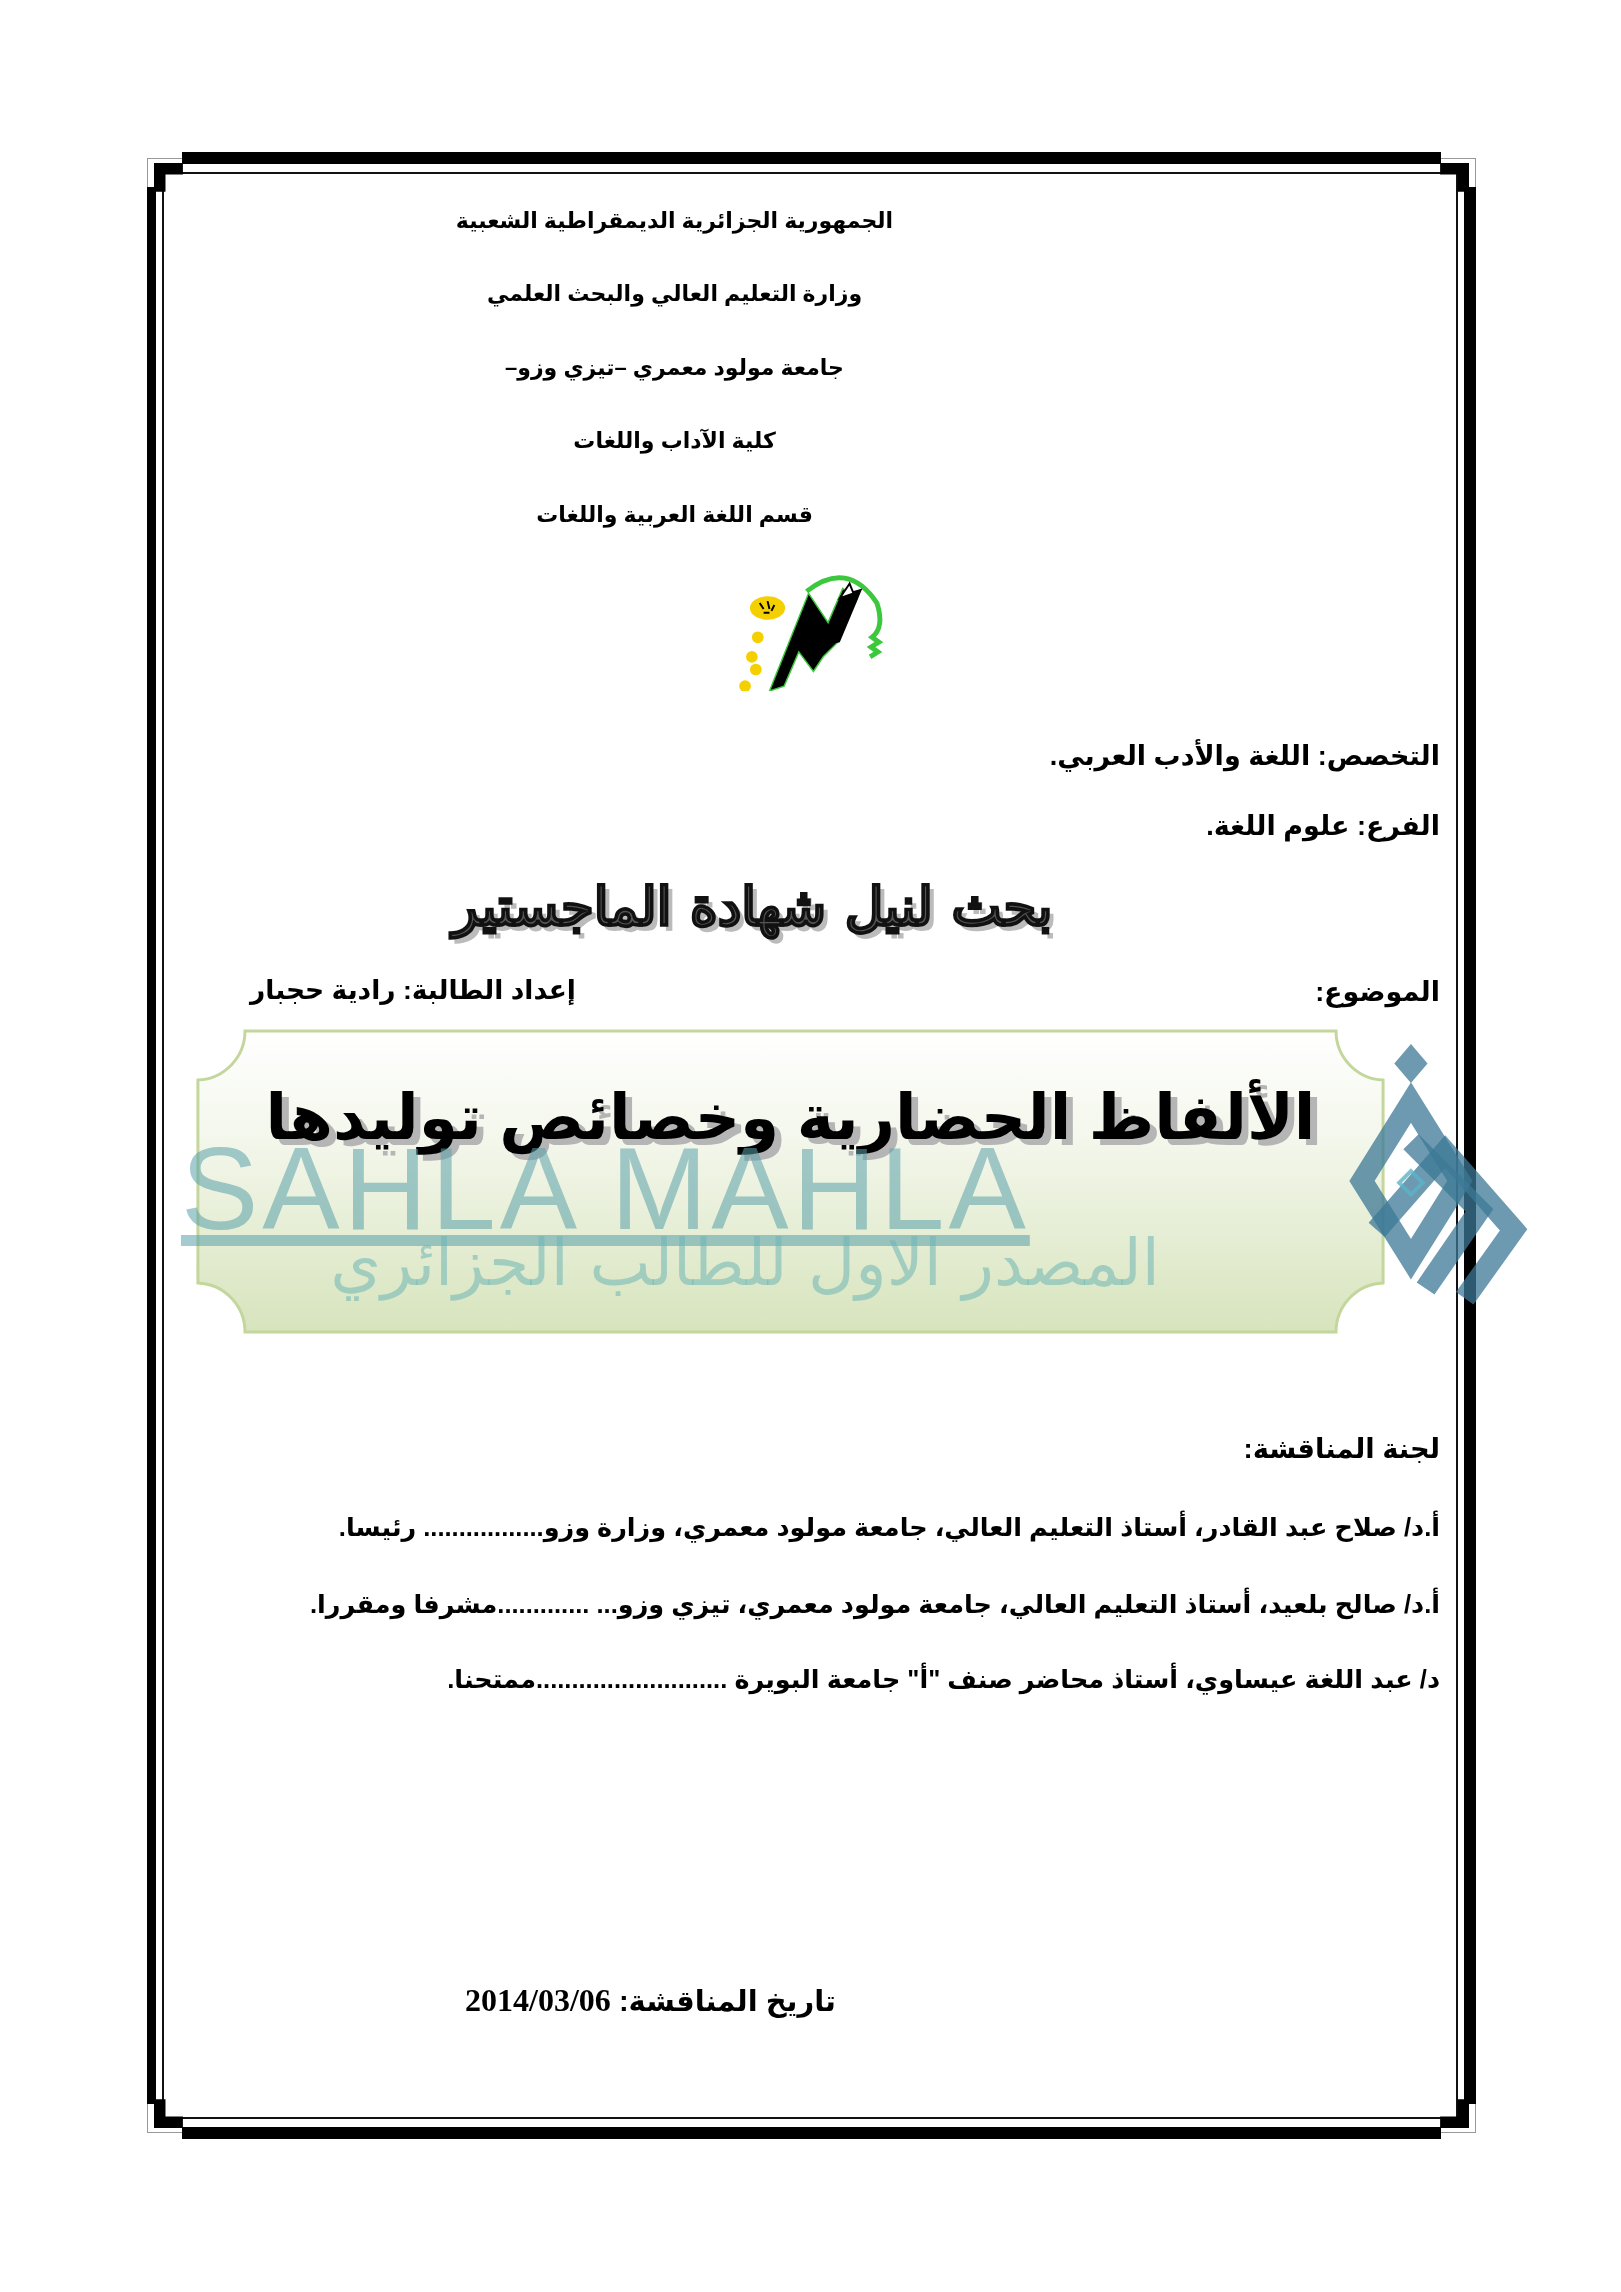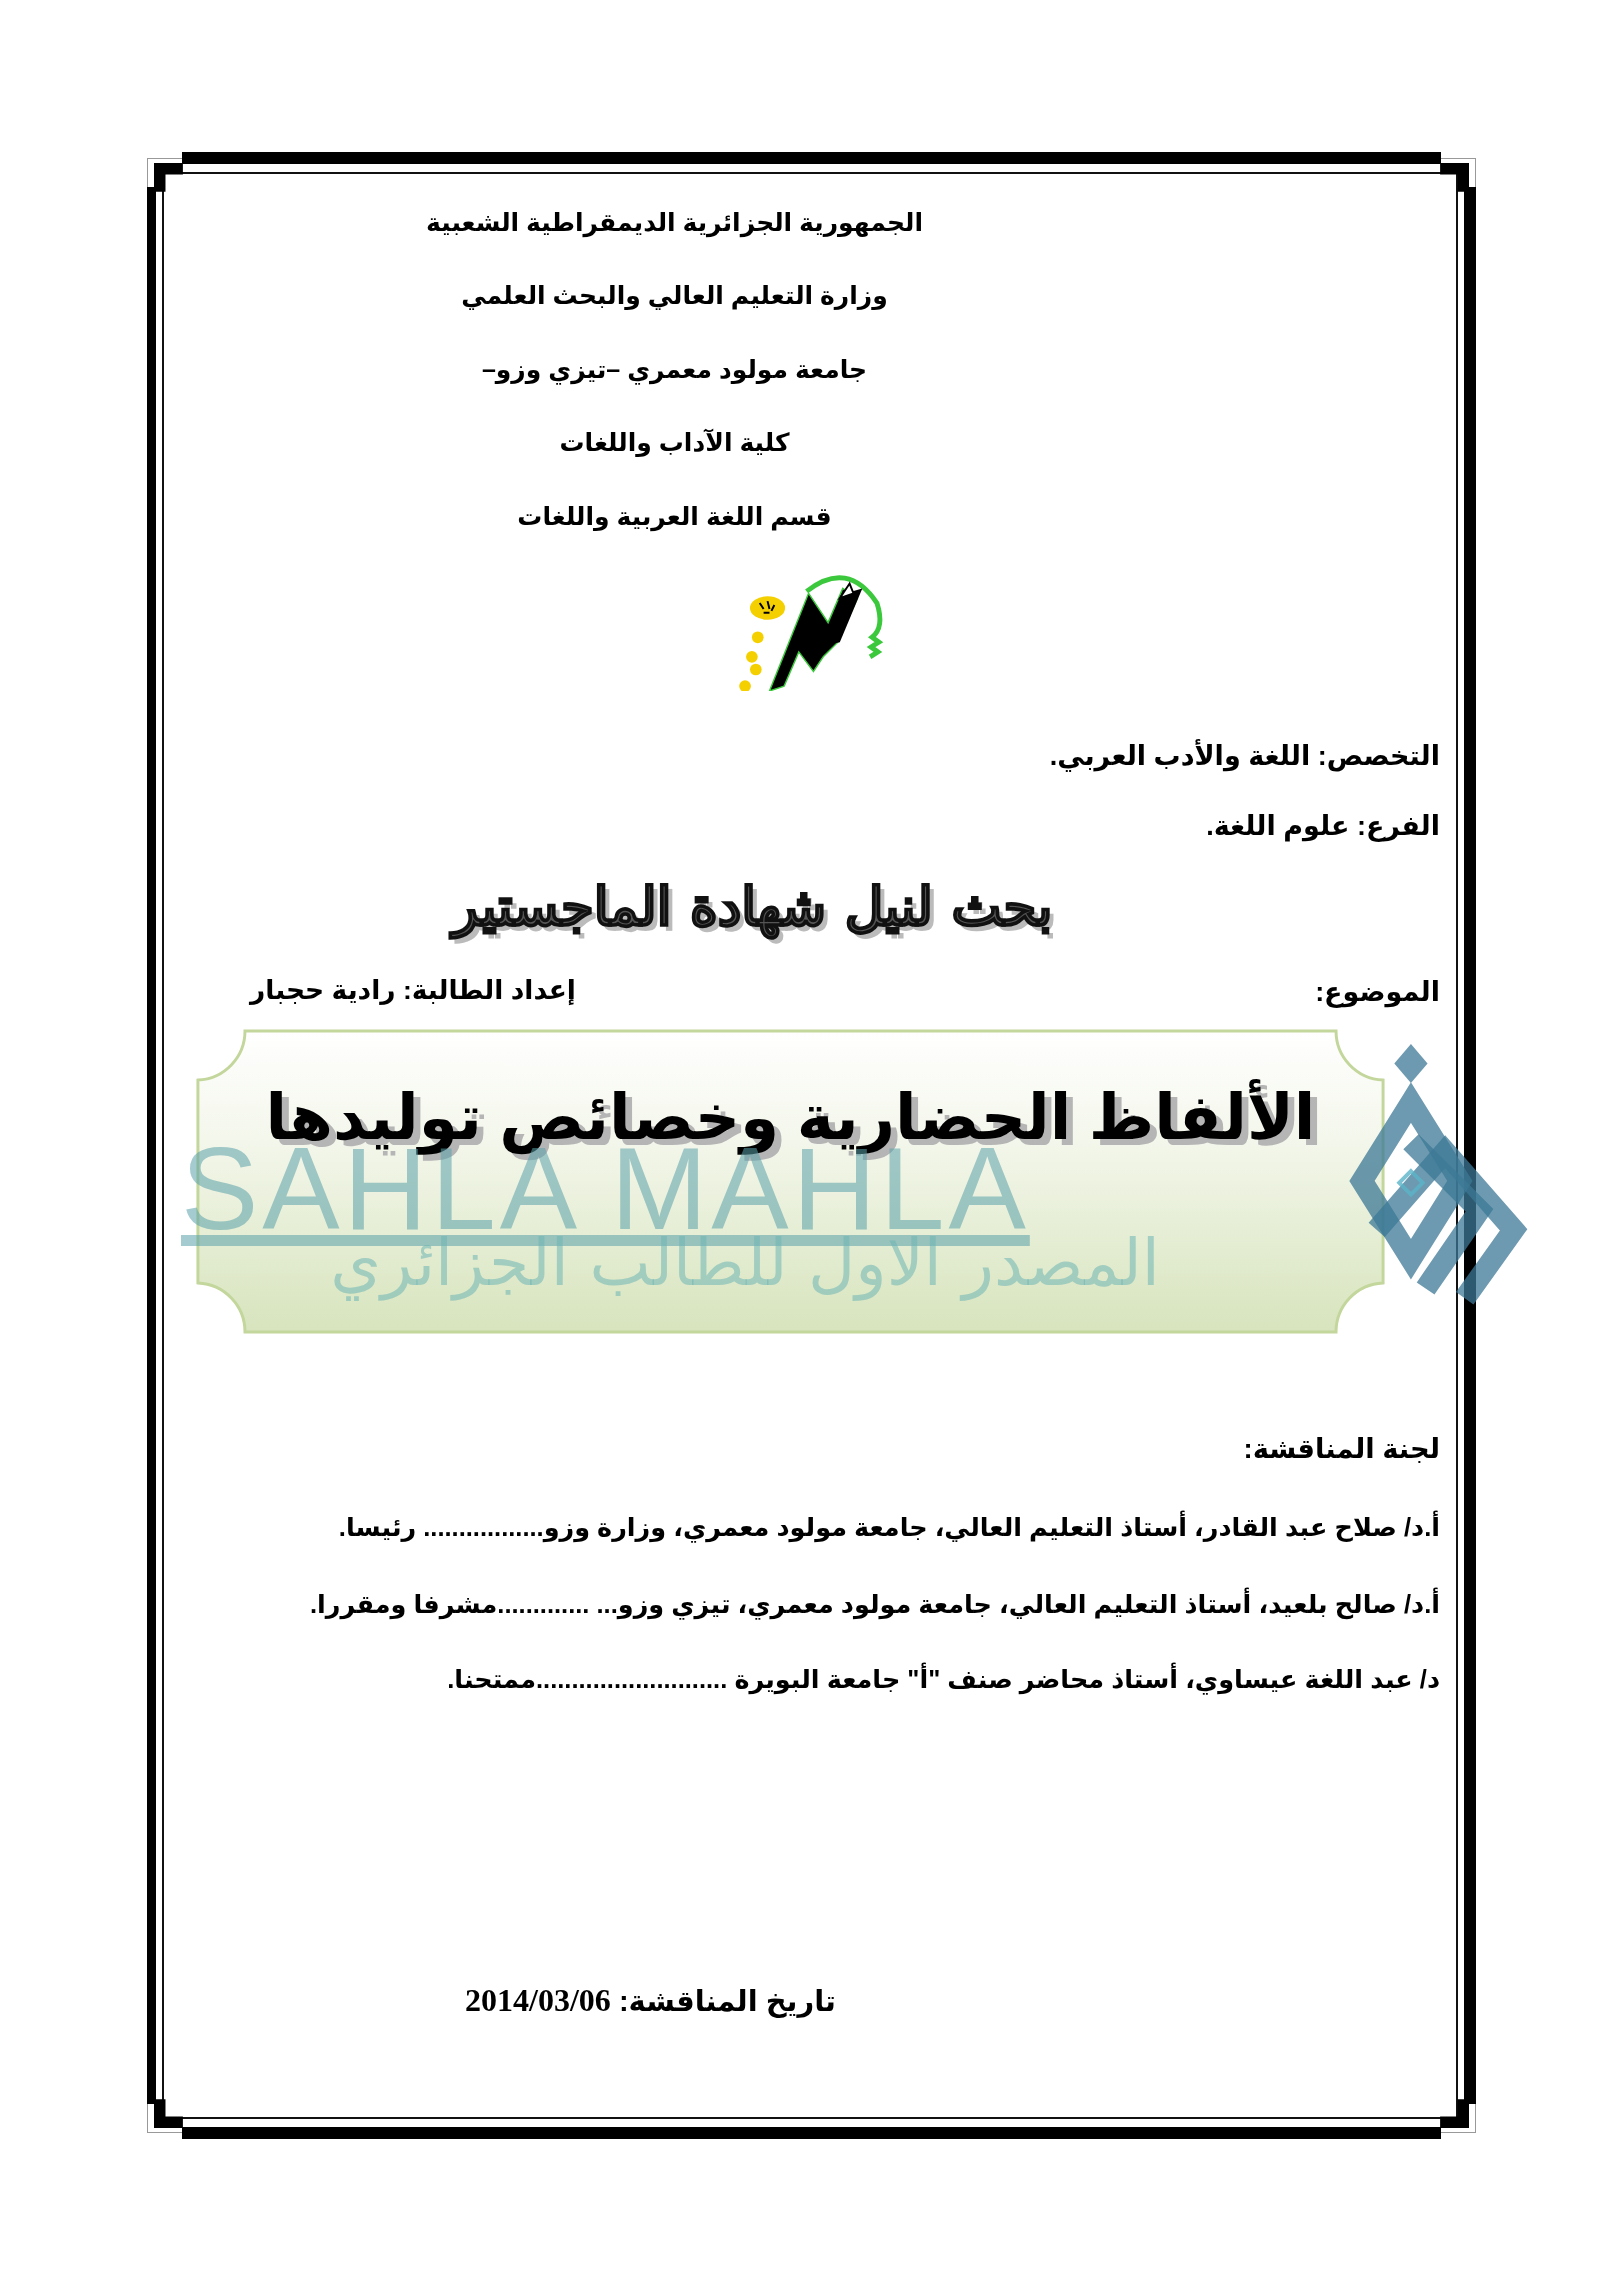--- a/index.html
+++ b/index.html
@@ -14,21 +14,21 @@
   .frame-thick-right { position: absolute; top: 35px; bottom: 35px; right: 0; width: 11.8px; background: #000; }
   .frame-thin { position: absolute; left: 14.7px; top: 19.6px; right: 17.6px; bottom: 19.6px; border: 2px solid #111; }
   .frame-grey { position: absolute; left: 0; top: 5.9px; right: 0; bottom: 5.9px; border: 1px solid #999; pointer-events: none; }
   .corner { position: absolute; width: 29px; height: 29px; background: #000; }
   .corner.tl { left: 6.9px; top: 10.8px; clip-path: polygon(0 0,100% 0,100% 40%,40% 40%,40% 100%,0 100%); }
   .corner.tr { right: 6.9px; top: 10.8px; clip-path: polygon(0 0,100% 0,100% 100%,60% 100%,60% 40%,0 40%); }
   .corner.bl { left: 6.9px; bottom: 10.8px; clip-path: polygon(0 0,40% 0,40% 60%,100% 60%,100% 100%,0 100%); }
   .corner.br { right: 6.9px; bottom: 10.8px; clip-path: polygon(60% 0,100% 0,100% 100%,0 100%,0 60%,60% 60%); }
 
   .ar { direction: rtl; unicode-bidi: embed; font-weight: bold; }
-  .center-line { position: absolute; left: 0; width: 1349px; text-align: center; font-size: 25px; }
+  .center-line { position: absolute; left: 0; width: 1349px; text-align: center; font-size: 22px; }
   .right-line { position: absolute; right: 181px; font-size: 27px; white-space: nowrap; }
 
   
   .logo { position: absolute; left: 730px; top: 564px; width: 162px; height: 127px; }
 
   
   .degree { position: absolute; left: 0; width: 1505px; top: 875px; text-align: center;
             font-family: "DejaVu Serif", serif; font-size: 53px; font-weight: bold;
             color: #555; -webkit-text-stroke: 2px #111; text-shadow: 4.9px 4.9px 0 #bbb; }
 

